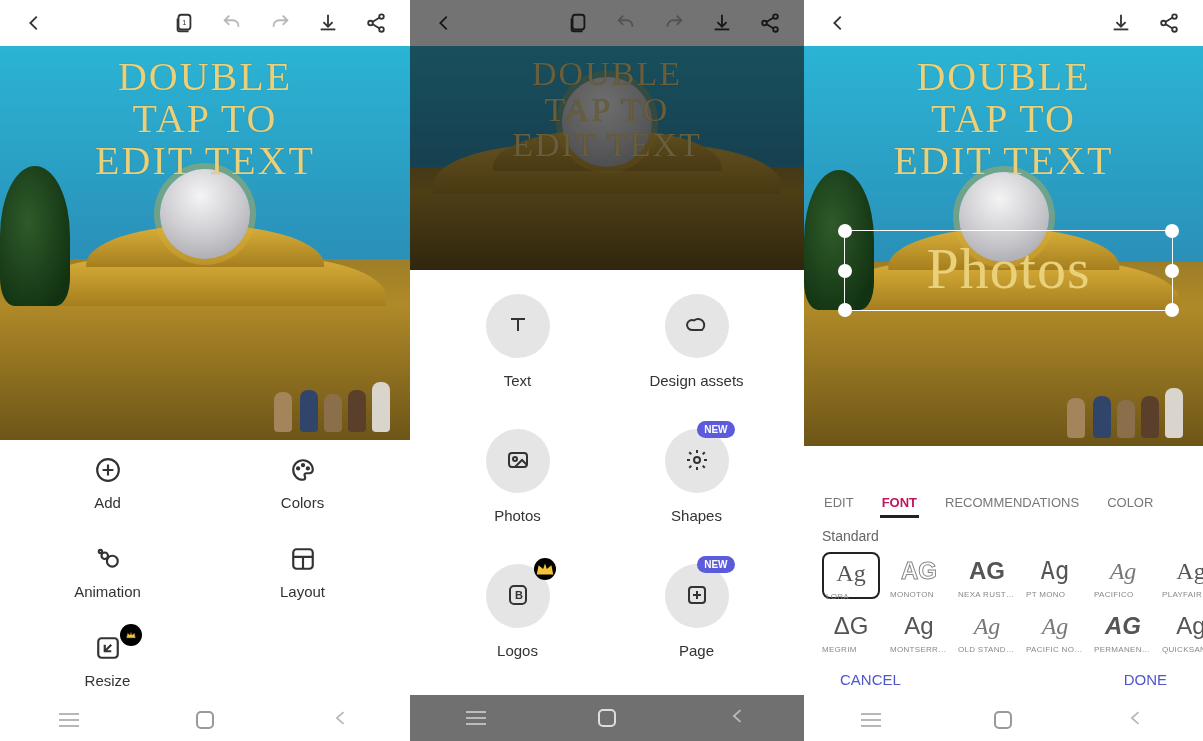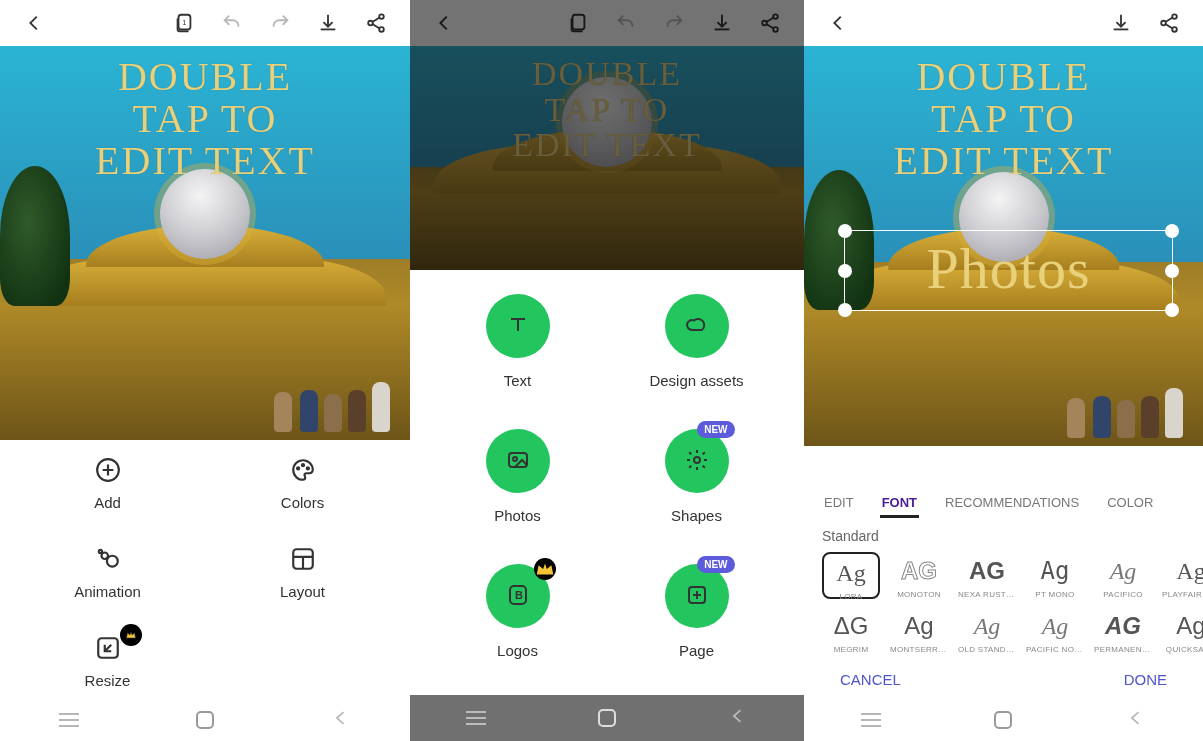--- a/index.html
+++ b/index.html
@@ -136,21 +136,21 @@
     display:grid; grid-template-columns:repeat(2,1fr);
     align-content:start;
     row-gap:40px;
   }
   .sheet-item {
     display:flex; flex-direction:column; align-items:center; gap:14px;
     font-size:15px; color:#333; text-align:center; position:relative;
   }
   .bubble {
     width:64px; height:64px; border-radius:50%;
-    background:#22c55e;
+    background:#e5e5e5;
     display:flex; align-items:center; justify-content:center;
     position:relative;
   }
   .bubble svg { width:24px; height:24px; }
   .pill {
     position:absolute; top:-8px; right:-6px;
     background:#5b5bdc; color:#fff;
     font-size:10px; font-weight:600;
     padding:3px 7px; border-radius:10px;
   }
@@ -174,33 +174,33 @@
   }
   .h-tl{top:-7px;left:-7px}.h-tr{top:-7px;right:-7px}
   .h-bl{bottom:-7px;left:-7px}.h-br{bottom:-7px;right:-7px}
   .h-ml{top:50%;left:-7px;margin-top:-7px}.h-mr{top:50%;right:-7px;margin-top:-7px}
 
   .tabs {
     display:flex; gap:24px; padding:10px 18px 0;
     font-size:13px; color:#777; overflow:hidden;margin-top:33px;
   }
   .tab { padding:6px 2px 10px; position:relative; white-space:nowrap; }
-  .tab.active { color:#4c1d95; font-weight:600; }
+  .tab.active { color:#be185d; font-weight:600; }
   .tab.active::after{content:"";position:absolute;left:0;right:0;bottom:0;height:3px;background:#222;}
 
   .section-label {
     font-size:14px; color:#666; padding:10px 18px 4px;
   }
   .font-row {
     display:flex; gap:10px; padding:4px 0 4px 18px; overflow:hidden;
   }
   .font-chip {
     flex:0 0 auto;
     width:58px;
-    text-align:center;
+    text-align:left;
   }
   .font-sample {
     height:38px; display:flex; align-items:center; justify-content:center;
     font-size:24px; color:#555;
   }
   .font-name { font-size:8px; color:#888; letter-spacing:.3px; text-transform:uppercase; white-space:nowrap; overflow:hidden; text-overflow:ellipsis;}
   .font-chip.selected { border:2px solid #222; border-radius:8px; padding:0 2px;}
   .fs-outline { -webkit-text-stroke:1px #888; color:transparent; font-weight:700;}
   .fs-bold{font-weight:800;color:#555}
   .fs-mono{font-family:Menlo,monospace;font-weight:300}

